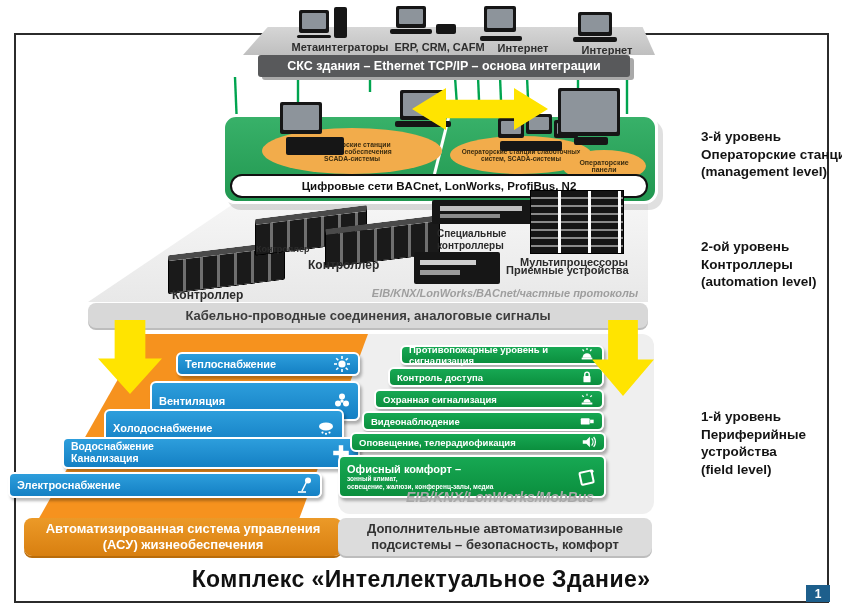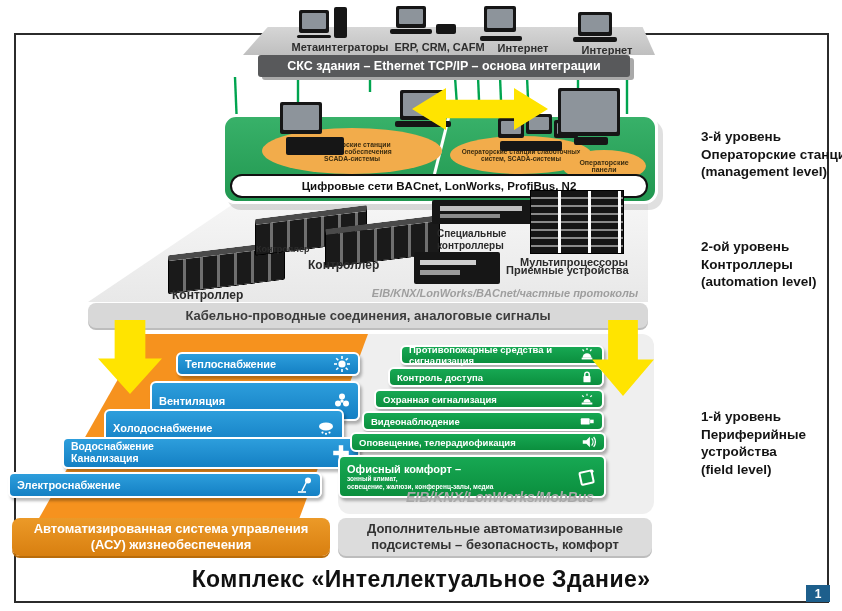--- a/index.html
+++ b/index.html
@@ -54,21 +54,21 @@
                 clip-path:polygon(32% 0,100% 0,79% 100%,0 100%);z-index:2;}
   #gray-shape{left:338px;top:334px;width:316px;height:180px;background:#efefef;border-radius:12px;z-index:1;}
   .bar{position:absolute;display:flex;align-items:center;justify-content:space-between;gap:4px;
        padding:0 7px;border:2px solid #fff;border-radius:6px;box-shadow:2px 3px 3px rgba(0,0,0,.28);
        color:#fff;font-weight:bold;z-index:3;box-sizing:border-box;}
   .bar.blue{background:linear-gradient(180deg,#2d9edc,#1480c4);font-size:11px;}
   .bar.green{background:linear-gradient(180deg,#17a853,#0b8f3e);font-size:9.5px;}
   .bar .ic{flex:0 0 auto;display:flex;}
   .caption{position:absolute;border-radius:8px;display:flex;align-items:center;justify-content:center;
            text-align:center;font-weight:bold;font-size:13px;line-height:1.25;z-index:3;}
-  #caption-left{left:12px;top:518px;width:318px;height:38px;color:#fff;
+  #caption-left{left:24px;top:518px;width:318px;height:38px;color:#fff;
                 background:linear-gradient(180deg,#ec9a28,#d87f10);box-shadow:0 2px 0 #b96c0b;}
   #caption-right{left:338px;top:518px;width:314px;height:38px;color:#333;background:#dcdcdc;
                  box-shadow:0 2px 0 #bdbdbd;}
   .side-label{position:absolute;left:656px;width:178px;font-weight:bold;font-size:13.5px;line-height:1.3;
               color:#141414;z-index:2;padding-left:45px;}
   #title{left:0;top:566px;width:842px;text-align:center;font-size:23px;font-weight:bold;color:#111;
          letter-spacing:.4px;z-index:3;}
   #fig-badge{left:806px;top:585px;width:24px;height:17px;background:#1d5f8c;color:#fff;font-weight:bold;
              font-size:12px;display:flex;align-items:center;justify-content:center;z-index:5;}
   #lines{position:absolute;left:0;top:0;z-index:1;}
@@ -276,21 +276,21 @@
           <g stroke="#fff" stroke-width="1.6" fill="none">
             <line x1="3" y1="16" x2="11" y2="16"></line>
             <line x1="7" y1="15" x2="12" y2="5"></line>
           </g>
           <circle cx="13" cy="4.6" r="3" fill="#fff"></circle>
         </svg>
       </span>
   </div>
 
   <div class="bar green" style="left:400px;top:345px;width:204px;height:20px">
-    <span>Противопожарные средства и сигнализация</span>
+    <span>Противопожарные уровень и сигнализация</span>
     <span class="ic">
         <svg width="16" height="16" viewBox="0 0 18 18">
           <path d="M4 12 a5 5 0 0 1 10 0 Z" fill="#fff"></path>
           <rect x="3" y="12" width="12" height="2" fill="#fff"></rect>
           <g stroke="#fff" stroke-width="1.4">
             <line x1="9" y1="1" x2="9" y2="3.4"></line>
             <line x1="4" y1="2.6" x2="5.4" y2="4.6"></line>
             <line x1="14" y1="2.6" x2="12.6" y2="4.6"></line>
           </g>
         </svg>

